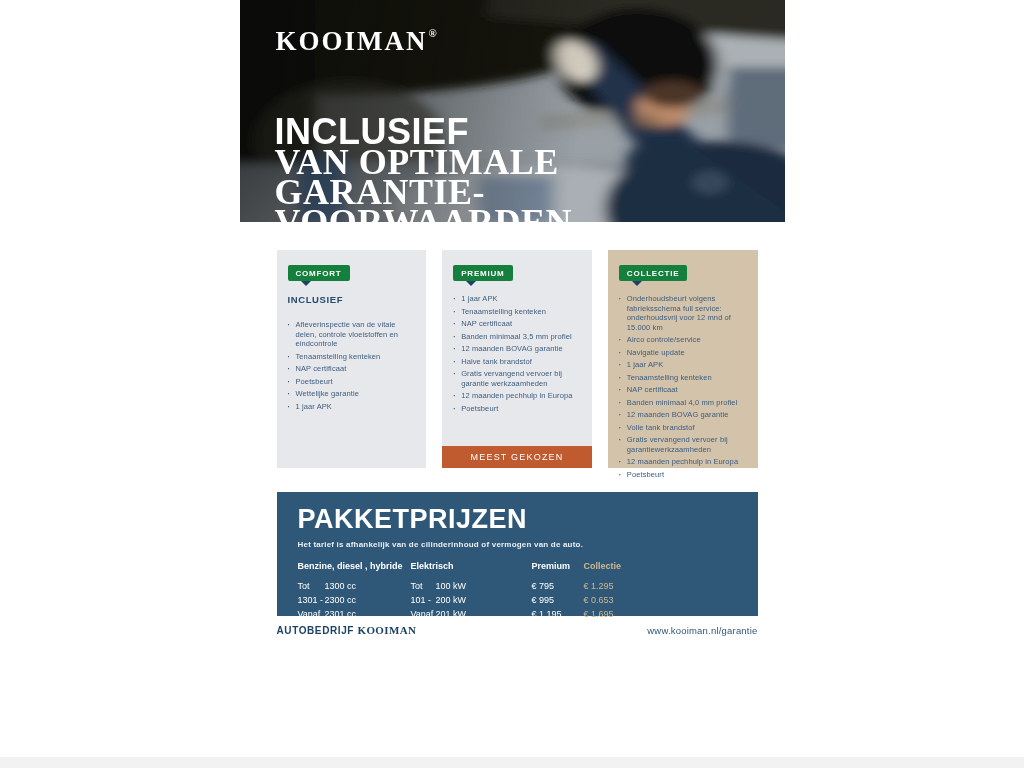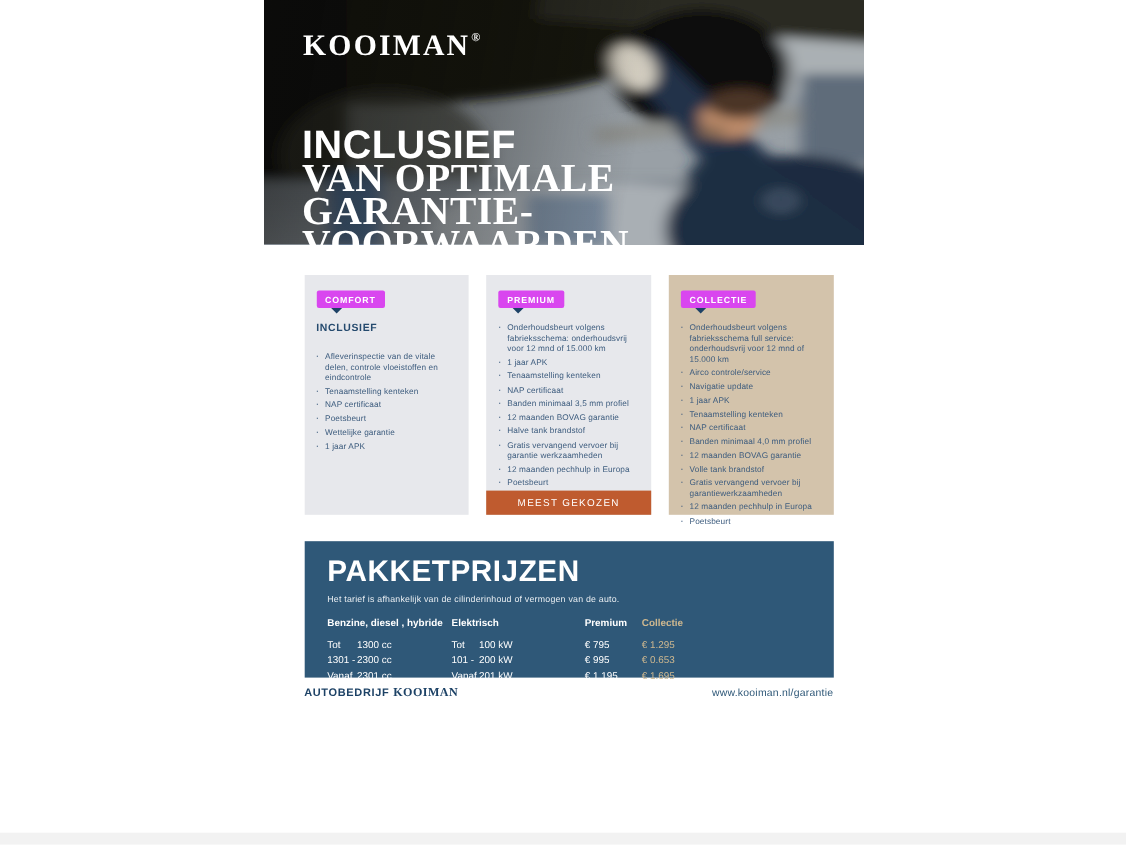--- a/index.html
+++ b/index.html
@@ -21,39 +21,39 @@
   .t-sans  { font-family:"Liberation Sans", sans-serif; font-weight:800; font-size:36px; letter-spacing:0.5px; }
   .t-serif { font-family:"Liberation Serif", serif; font-weight:bold; font-size:36px; letter-spacing:0.5px; }
   .hero-sub { position:absolute; left:36px; top:254px; color:#fca5a5;
     font-weight:800; font-size:21px; letter-spacing:1.5px; }
 
   
   .cards { display:flex; gap:16px; margin:28px 27px 0 37px; width:481px; }
   .card { flex:1; height:218px; padding:12px 11px; position:relative; }
   .card-gray { background:#e7e8ec; }
   .card-tan  { background:#d3c3ab; }
-  .badge { display:inline-block; position:relative; background:#d946ef; color:#ffffff;
+  .badge { display:inline-block; position:relative; background:#15803d; color:#ffffff;
     font-size:8px; font-weight:bold; letter-spacing:0.8px; padding:4px 8px 3px; border-radius:2px; }
   .badge::after { content:""; position:absolute; top:100%; left:13px;
     border-left:5px solid transparent; border-right:5px solid transparent; border-top:5px solid #1d4266; }
   .list-header { margin:13px 0 9px; color:#254a6e; font-size:9.5px; font-weight:bold; letter-spacing:0.6px; }
   ul.features { list-style:none; margin-top:13px; }
   .card .with-header ul.features, ul.features.after-header { margin-top:15px; }
   ul.features li { position:relative; padding-left:8px; color:#3d5c7e; font-size:7.5px;
     line-height:9.5px; margin-bottom:3px; letter-spacing:0.1px; }
   ul.features li::before { content:"·"; position:absolute; left:0; top:0; font-weight:bold; }
   .banner { position:absolute; left:0; right:0; bottom:0; height:22px; background:#bf5b2f;
     color:#ffffff; font-size:9px; font-weight:normal; letter-spacing:1.2px;
     display:flex; align-items:center; justify-content:center; }
 
   
   .pricing { margin:24px 27px 0 37px; width:481px; height:124px; background:#2f5878;
     color:#ffffff; padding:13px 18px 16px 21px; }
   .pricing-title { font-size:27px; font-weight:800; letter-spacing:0.5px; line-height:28px; }
-  .pricing-sub { margin-top:7px; font-size:8px; letter-spacing:0.2px; color:#e9eef2; }
+  .pricing-sub { margin-top:7px; font-size:8px; letter-spacing:0.2px; color:#e9eef2;font-weight:bold; }
   .price-grid { margin-top:12px; display:grid;
     grid-template-columns:27px 86px 25px 96px 52px auto;
     grid-template-rows:20px 14px 14px 14px; font-size:9px; }
   .price-grid .hdr { font-weight:bold; font-size:9px; }
   .hdr-fuel { grid-column:1 / 3; }
   .hdr-ev   { grid-column:3 / 5; }
   .col-tan  { color:#cdb78f; }
 
   
   .flyer-footer { margin:8px 27px 0 37px; width:481px; display:flex;
@@ -133,21 +133,20 @@
           <li>NAP certificaat</li>
           <li>Poetsbeurt</li>
           <li>Wettelijke garantie</li>
           <li>1 jaar APK</li>
         </ul>
       </div>
 
       <div class="card card-gray">
         <span class="badge">PREMIUM</span>
         <ul class="features">
-          <li>Onderhoudsbeurt volgens fabrieksschema: onderhoudsvrij voor 12 mnd of 15.000 km</li>
           <li>1 jaar APK</li>
           <li>Tenaamstelling kenteken</li>
           <li>NAP certificaat</li>
           <li>Banden minimaal 3,5 mm profiel</li>
           <li>12 maanden BOVAG garantie</li>
           <li>Halve tank brandstof</li>
           <li>Gratis vervangend vervoer bij garantie werkzaamheden</li>
           <li>12 maanden pechhulp in Europa</li>
           <li>Poetsbeurt</li>
         </ul>

